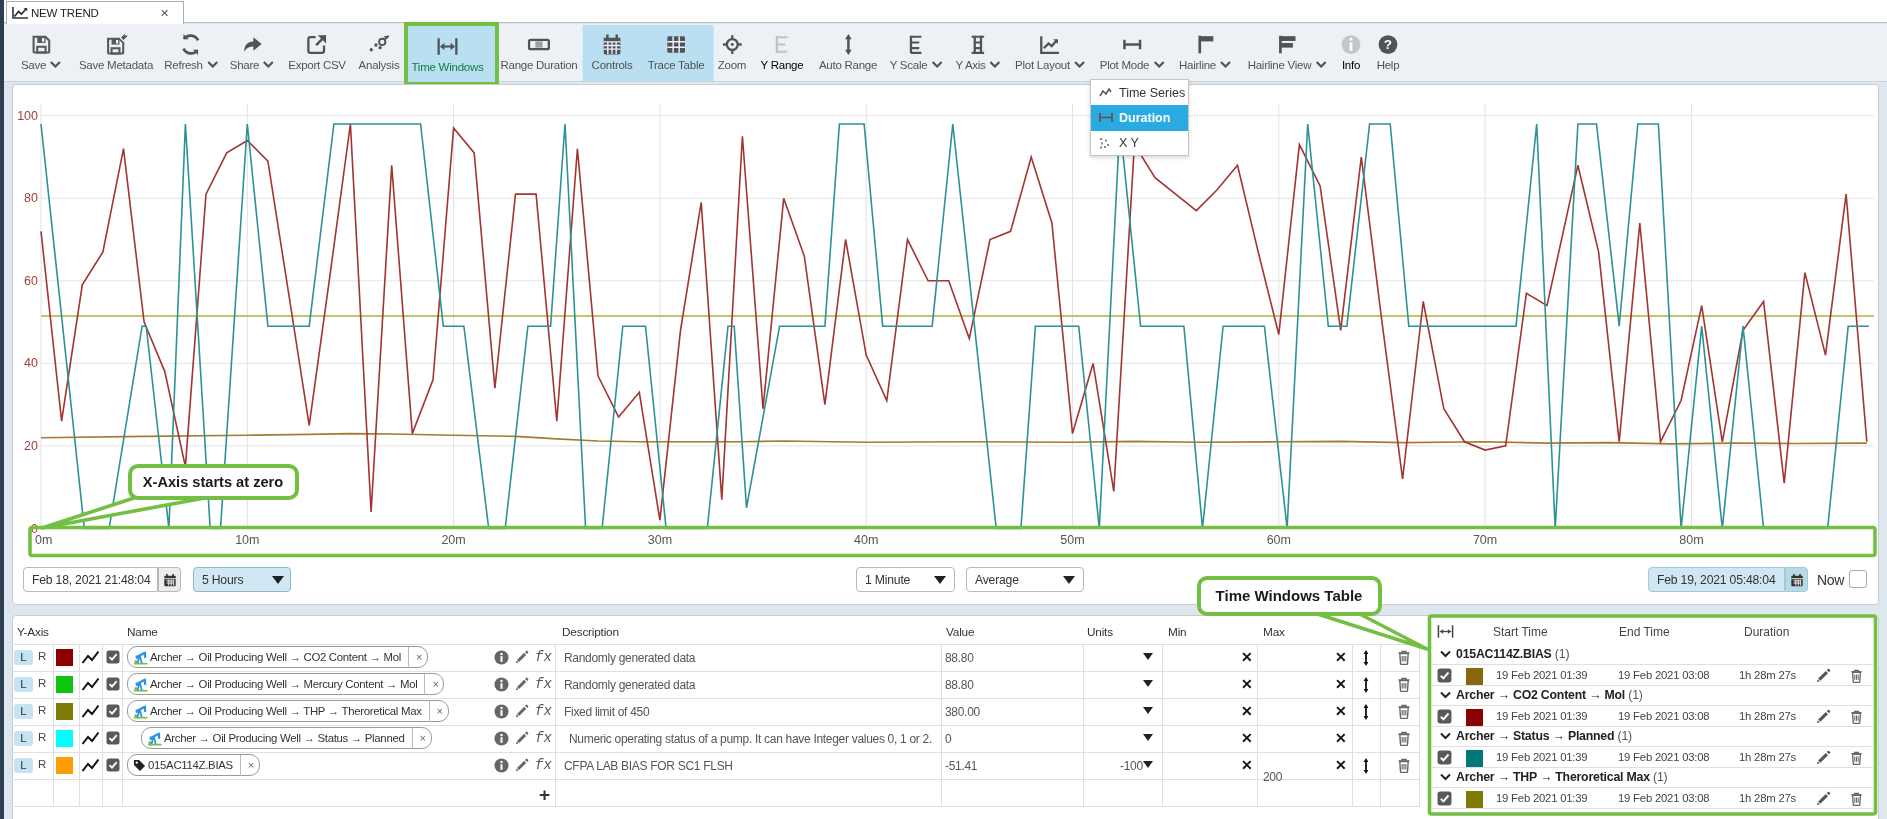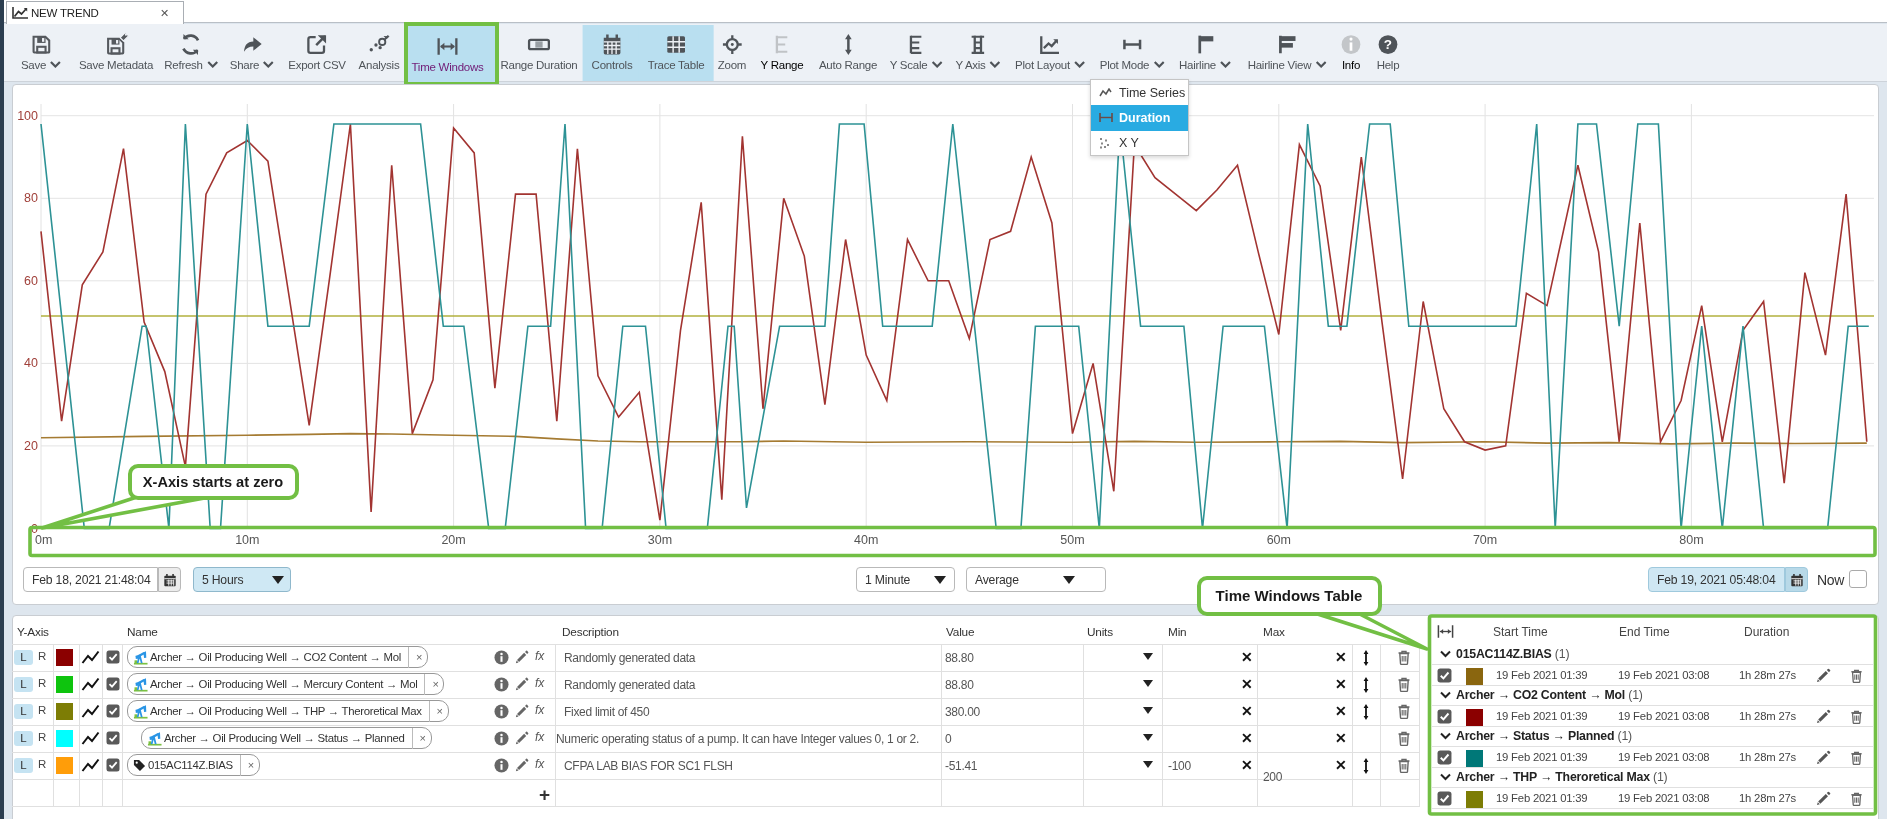--- a/index.html
+++ b/index.html
@@ -14,21 +14,21 @@
   border-bottom:1px solid #cdd3da; }
 .tb { position:absolute; top:1px; transform:translateX(-50%); height:56px; text-align:center;
   color:#4f5459; white-space:nowrap; }
 .tb .tbi { height:32px; display:flex; align-items:center; justify-content:center; padding-top:6px; }
 .tb .tbl { font-size:11.5px; letter-spacing:-0.25px; margin-top:2px; }
 .tb.act { background:#b9dff0; padding:0 9px; }
 .tb.dis { color:#000000; }
 .car { margin-left:4px; vertical-align:1px; }
 .twgreen { position:absolute; top:-2px; width:95px; height:64px; border:4px solid #72bf44;
   background:#b9dff0; }
-.twact { width:79px; height:56px; color:#701a75;border-radius:25px; }
+.twact { width:79px; height:56px; color:#15803d;border-radius:25px; }
 #chartpanel { position:absolute; left:12px; top:84px; width:1867px; height:521px; background:#fff;
   border:1px solid #c9cdd2; border-radius:4px; }
 #bottompanel { position:absolute; left:12px; top:615px; width:1867px; height:210px; background:#fff;
   border:1px solid #c9cdd2; border-radius:4px; }
 .vline { position:absolute; width:1px; background:#e0e0e0; }
 .hline { position:absolute; height:1px; background:#e0e0e0; }
 .th { position:absolute; font-size:11.8px; letter-spacing:-0.2px; color:#333; }
 .twh { position:absolute; font-size:12px; color:#444; }
 .twg { position:absolute; font-size:12.3px; letter-spacing:-0.2px; font-weight:bold; color:#222; }
 .twg span { font-weight:normal; color:#555; }
@@ -37,21 +37,21 @@
 .lbtn { position:absolute; left:14px; width:19px; height:15px; background:#c5e3f2; border-radius:3px;
   font-size:11.5px; color:#333; text-align:center; line-height:15px; }
 .rlab { position:absolute; left:38px; font-size:11.5px; color:#444; }
 .swatch { position:absolute; left:56px; width:17px; height:17px; }
 .namewrap { position:absolute; display:flex; align-items:flex-start; gap:3px; }
 .chip { height:22px; border:1px solid #999; border-radius:10px; background:#fff;
   font-size:11.4px; letter-spacing:-0.3px; color:#333; display:inline-flex; align-items:center;
   padding:0 0 0 5px; gap:2px; white-space:nowrap; }
 .chip i { width:1px; height:21px; background:#bbb; margin-left:5px; }
 .chip b { width:16px; font-weight:normal; color:#666; font-size:11px; text-align:center; }
-.fx { position:absolute; font-family:Liberation Sans, sans-serif; font-style:italic; font-size:12px; color:#555; }
+.fx { position:absolute; font-family:Liberation Mono, monospace; font-style:italic; font-size:14px; color:#555; }
 .txt { position:absolute; font-size:12px; letter-spacing:-0.3px; color:#555; white-space:nowrap; }
 .dar { position:absolute; width:0; height:0; border-left:5.5px solid transparent;
   border-right:5.5px solid transparent; border-top:7px solid #222; }
 .xmark { position:absolute; font-size:14px; font-weight:bold; color:#111; }
 .plus { position:absolute; font-size:19px; font-weight:bold; color:#333; }
 #overlay { position:absolute; left:0; top:0; z-index:50; pointer-events:none; }
 #dropdown { position:absolute; left:1090px; top:79px; width:99px; height:77px; background:#fff;
   border:1px solid #c5c5c5; z-index:100; box-shadow:0 2px 4px rgba(0,0,0,.15); }
 .ddi { height:25.3px; display:flex; align-items:center; gap:6px; padding-left:8px;
   font-size:12.5px; color:#333; }
@@ -316,21 +316,21 @@
       <g stroke="#fff">
         <path d="M1.5 6.5h13M4 9h8M4 11.5h8" stroke-width="1"></path>
         <path d="M6.6 7.5v7M9.4 7.5v7M12.2 7.5v7" stroke-width="1"></path>
       </g>
     </svg>
   </div>
 <div class="inp" style="left:193px;width:98px;background:#cfe8f4;border-color:#8fb8cc">5 Hours</div>
 <div class="seldar" style="left:272px;top:576px"></div>
 <div class="inp" style="left:856px;width:99px">1 Minute</div>
 <div class="seldar" style="left:934px;top:576px"></div>
-<div class="inp" style="left:966px;width:140px">Average</div>
+<div class="inp" style="left:966px;width:118px">Average</div>
 <div class="seldar" style="left:1063px;top:576px"></div>
 <div class="inp" style="left:1648px;width:137px;background:#cfe7f3;border-color:#9fc9dd;border-radius:4px 0 0 4px">Feb 19, 2021 05:48:04</div>
 <div class="calbtn" style="left:1785px;background:#b8d9e8;border-color:#9fc9dd">
     <svg width="14" height="14" viewBox="0 0 16 16">
       <rect x="1.5" y="3" width="13" height="12" rx="1" fill="#333"></rect>
       <path d="M4.5 1v4M11.5 1v4" stroke="#333" stroke-width="1.8"></path>
       <g stroke="#fff">
         <path d="M1.5 6.5h13M4 9h8M4 11.5h8" stroke-width="1"></path>
         <path d="M6.6 7.5v7M9.4 7.5v7M12.2 7.5v7" stroke-width="1"></path>
       </g>
@@ -547,21 +547,21 @@
       <circle cx="8" cy="8" r="7.5" fill="#666"></circle>
       <rect x="6.9" y="6.6" width="2.2" height="6" fill="#fff"></rect>
       <circle cx="8" cy="4.2" r="1.3" fill="#fff"></circle>
     </svg></div>
 <div class="cell" style="left:514px;top:730.5px"><svg width="15" height="15" viewBox="0 0 16 16">
       <path d="M3.2 10.6 10.8 3l2.2 2.2-7.6 7.6z" fill="#666"></path>
       <path d="M2 14l.8-2.8 2 2z" fill="#666"></path>
       <path d="M11.8 2l1.1-1.1a.8.8 0 0 1 1.1 0l1.1 1.1a.8.8 0 0 1 0 1.1L14 4.2z" fill="#666"></path>
     </svg></div>
 <div class="fx" style="left:535px;top:730px">fx</div>
-<div class="txt" style="left:556px;top:731.5px">Numeric operating status of a pump. It can have Integer values 0, 1 or 2.</div>
+<div class="txt" style="left:569px;top:731.5px">Numeric operating status of a pump. It can have Integer values 0, 1 or 2.</div>
 <div class="txt" style="left:945px;top:731.5px">0</div>
 <div class="dar" style="left:1143px;top:734px"></div>
 <div class="xmark" style="left:1241px;top:730px">✕</div>
 <div class="xmark" style="left:1335px;top:730px">✕</div>
 <div class="cell" style="left:1396px;top:730px"><svg width="16" height="16" viewBox="0 0 16 16">
       <path d="M2.5 4h11" stroke="#666" stroke-width="1.4"></path>
       <path d="M6 4V2.5h4V4" fill="none" stroke="#666" stroke-width="1.4"></path>
       <path d="M3.8 4.5h8.4l-.7 10a1 1 0 0 1-1 .9H5.5a1 1 0 0 1-1-.9z" fill="none" stroke="#666" stroke-width="1.4"></path>
       <path d="M6.2 7v5.5M8 7v5.5M9.8 7v5.5" stroke="#666" stroke-width="1.1"></path>
     </svg></div>
@@ -593,21 +593,21 @@
     </svg></div>
 <div class="cell" style="left:514px;top:757.5px"><svg width="15" height="15" viewBox="0 0 16 16">
       <path d="M3.2 10.6 10.8 3l2.2 2.2-7.6 7.6z" fill="#666"></path>
       <path d="M2 14l.8-2.8 2 2z" fill="#666"></path>
       <path d="M11.8 2l1.1-1.1a.8.8 0 0 1 1.1 0l1.1 1.1a.8.8 0 0 1 0 1.1L14 4.2z" fill="#666"></path>
     </svg></div>
 <div class="fx" style="left:535px;top:757px">fx</div>
 <div class="txt" style="left:564px;top:758.5px">CFPA LAB BIAS FOR SC1 FLSH</div>
 <div class="txt" style="left:945px;top:758.5px">-51.41</div>
 <div class="dar" style="left:1143px;top:761px"></div>
-<div class="txt" style="left:1168px;top:758.5px">-100</div>
+<div class="txt" style="left:1120px;top:758.5px">-100</div>
 <div class="txt" style="left:1263px;top:770px">200</div>
 <div class="xmark" style="left:1241px;top:757px">✕</div>
 <div class="xmark" style="left:1335px;top:757px">✕</div>
 <div class="cell" style="left:1360px;top:757.5px"><svg width="12" height="16" viewBox="0 0 12 16">
       <path d="M6 3v10" stroke="#111" stroke-width="1.8"></path>
       <path d="M6 0 3.6 4h4.8zM6 16l-2.4-4h4.8z" fill="#111"></path>
     </svg></div>
 <div class="cell" style="left:1396px;top:757px"><svg width="16" height="16" viewBox="0 0 16 16">
       <path d="M2.5 4h11" stroke="#666" stroke-width="1.4"></path>
       <path d="M6 4V2.5h4V4" fill="none" stroke="#666" stroke-width="1.4"></path>

